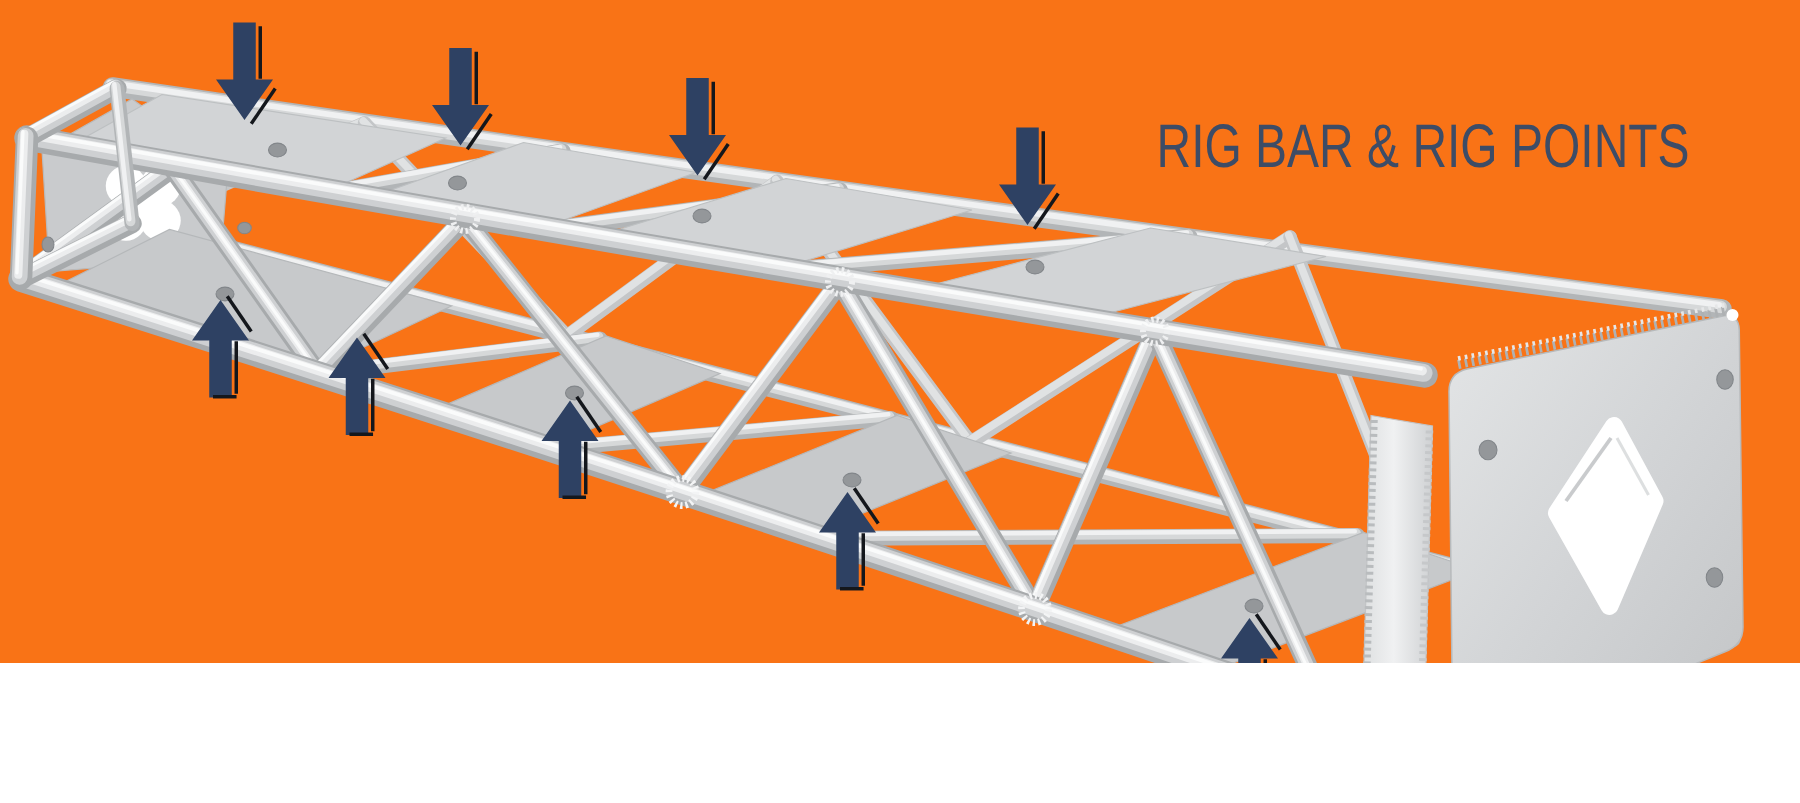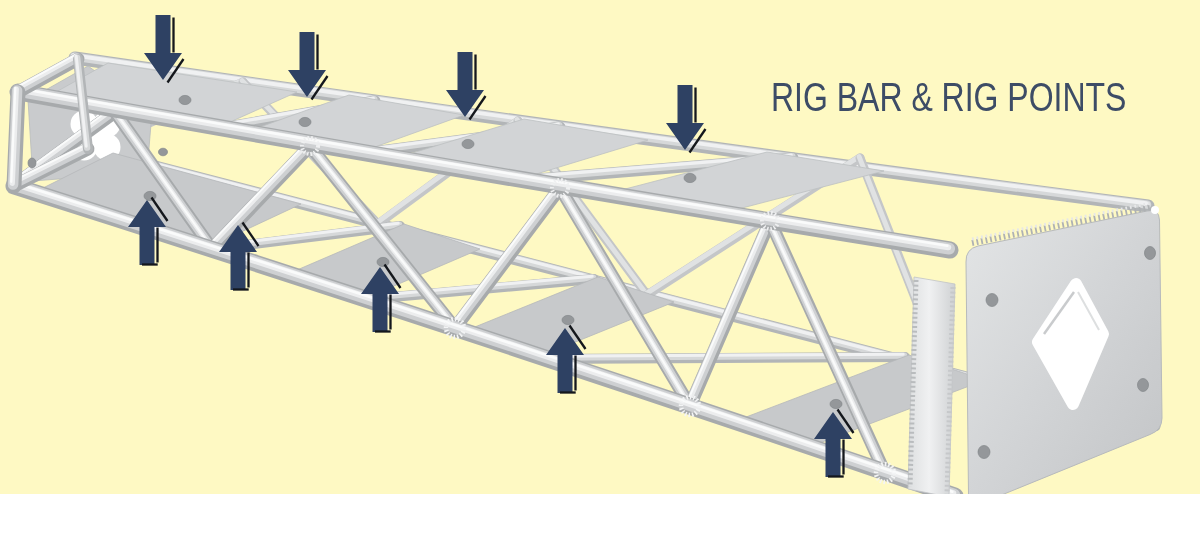--- a/index.html
+++ b/index.html
@@ -1,16 +1,16 @@
 <!DOCTYPE html>
 <html><head>
 <meta charset="utf-8">
 <style>
   html,body{margin:0;padding:0;background:#ffffff;}
-  .canvas{position:relative;width:1200px;height:494px;background:#fef9c3;overflow:hidden;
+  .canvas{position:relative;width:1200px;height:442px;background:#f97316;overflow:hidden;
           font-family:"Liberation Sans", sans-serif;}
   .scene{position:absolute;left:0;top:0;}
   .title{
     position:absolute;left:771px;top:77px;
     font-size:41px;font-weight:400;line-height:1;color:#3D4C66;
     letter-spacing:0px;white-space:nowrap;
     transform:scaleX(0.78);transform-origin:left top;
   }
   .plate-top{fill:#d2d4d6;stroke:#bdc0c2;stroke-width:0.8;}
   .plate-bottom{fill:#c7c9cb;stroke:#b5b8ba;stroke-width:0.8;}

